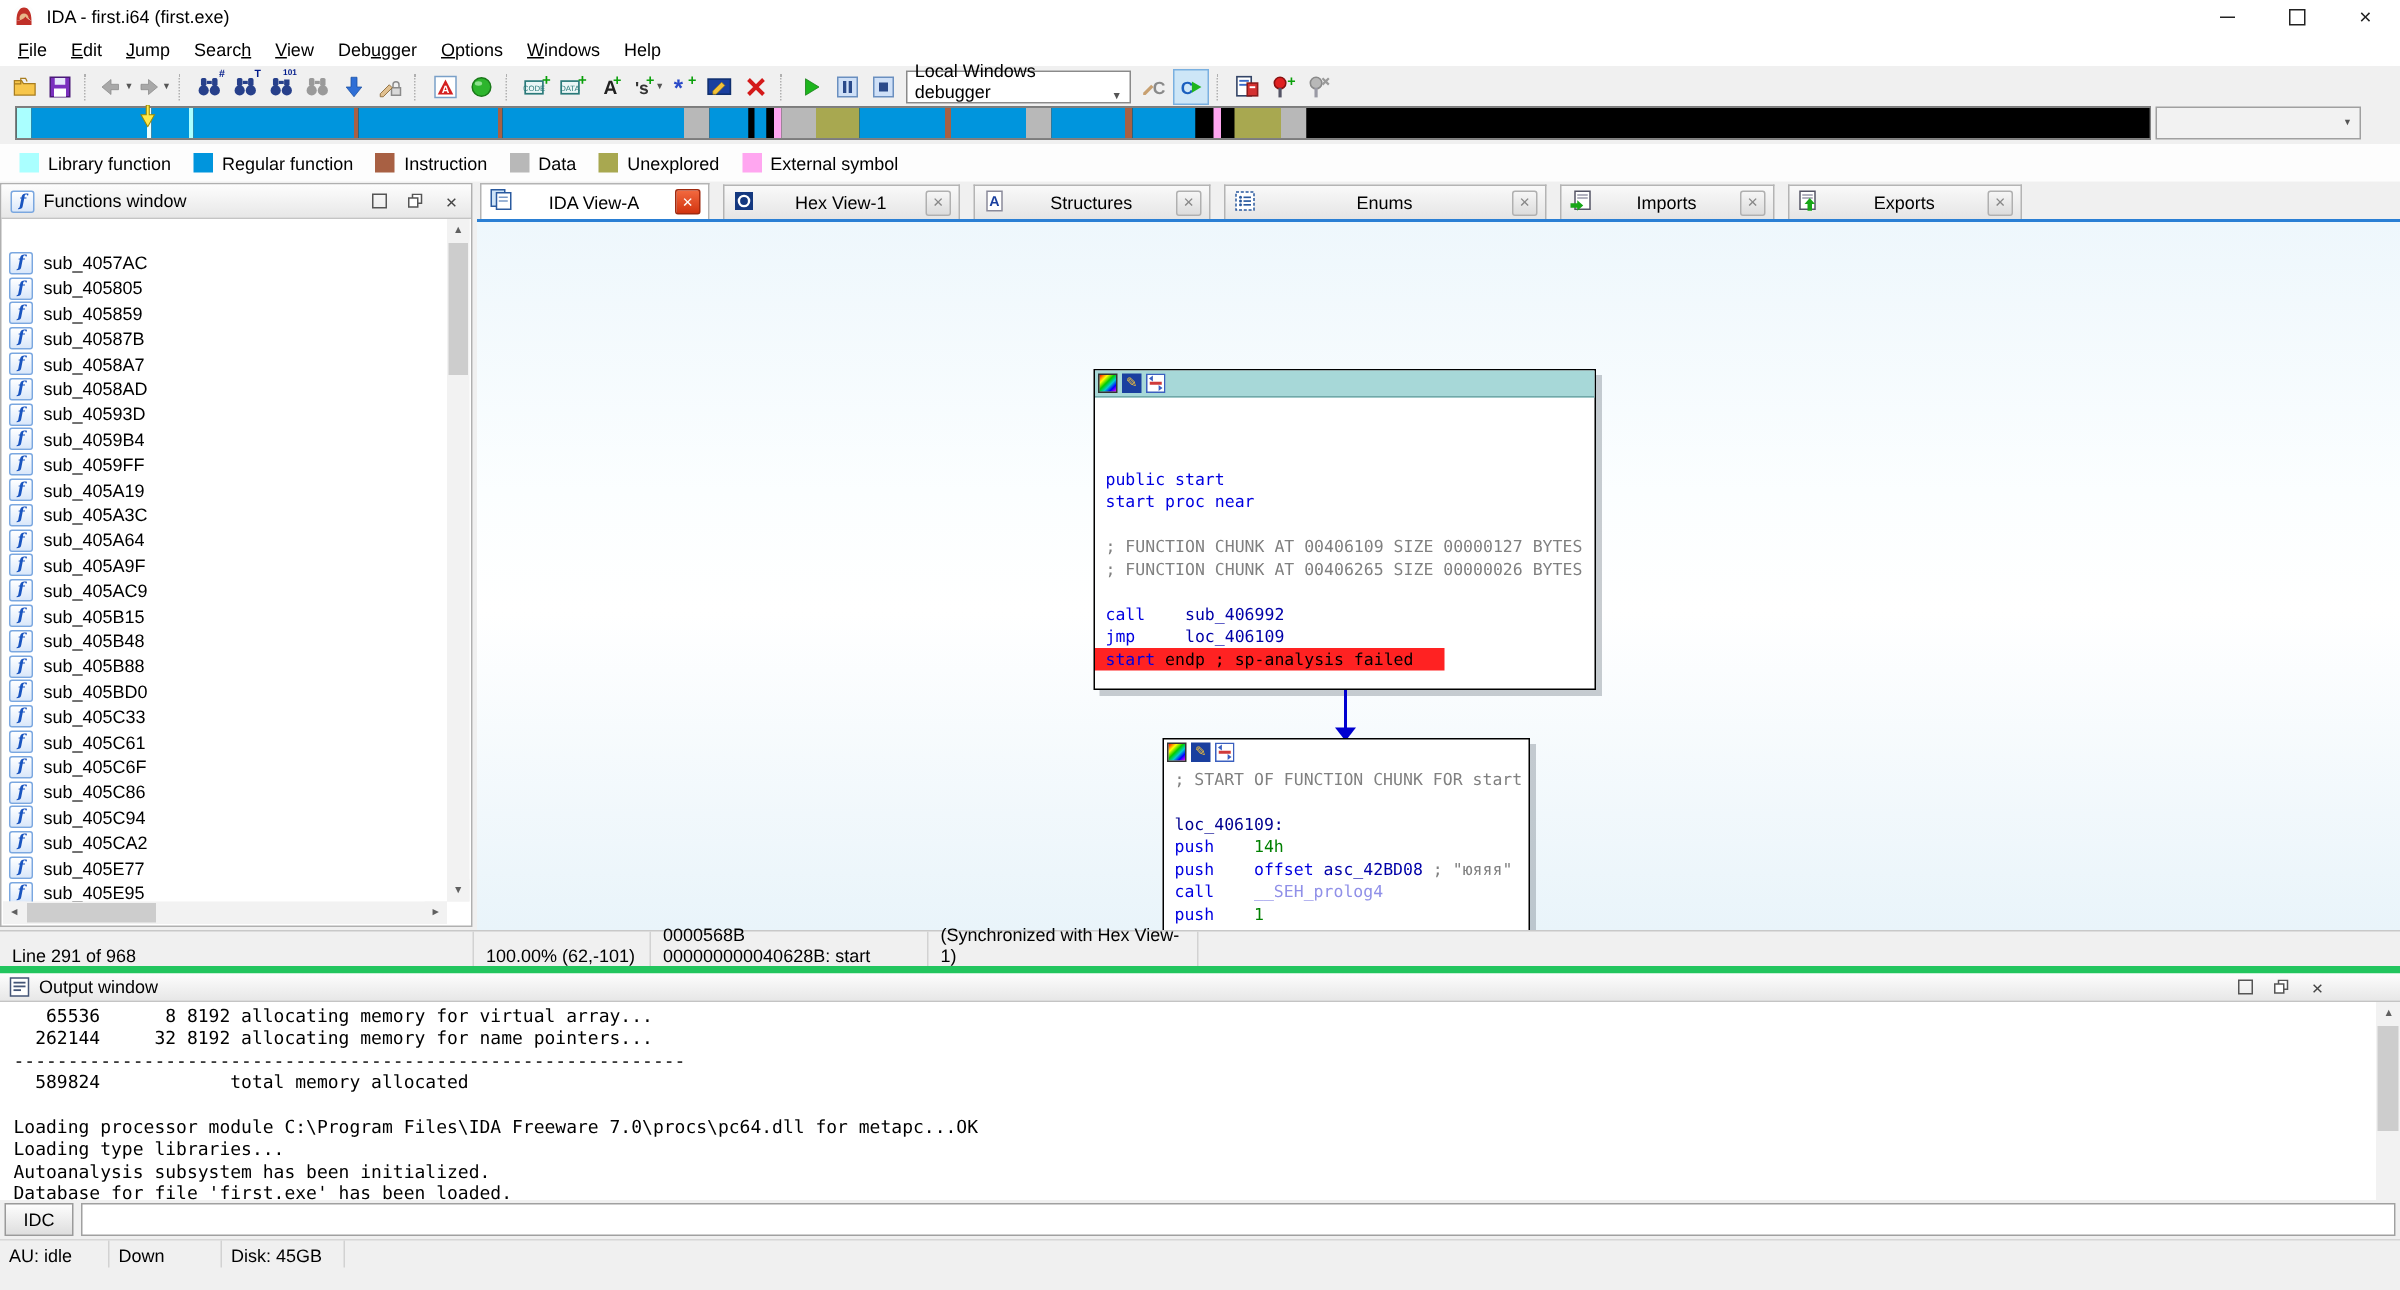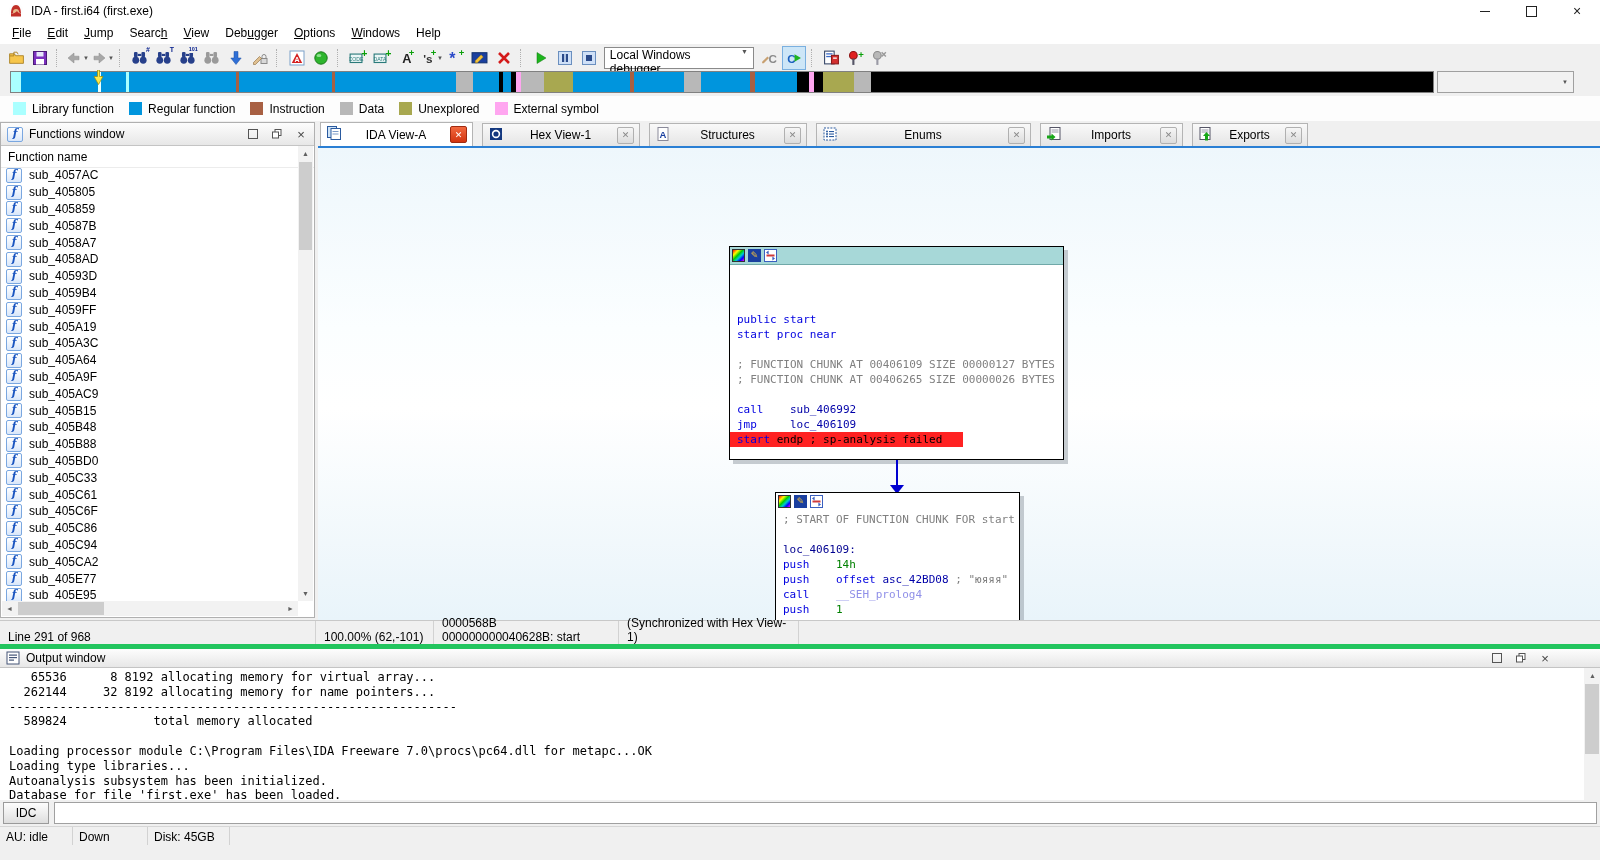--- a/index.html
+++ b/index.html
@@ -16,21 +16,21 @@
   
   #menubar{left:0;top:22px;width:1600px;height:22px;background:#fff;display:flex;align-items:center;padding-left:4px;}
   .menu-item{padding:3px 8px;}
   
   #toolbar{left:0;top:44px;width:1600px;height:27px;background:#f0f0f0;display:flex;align-items:center;padding-left:4px;}
   .tbtn{min-width:22px;height:22px;display:flex;align-items:center;justify-content:center;position:relative;margin:0 1px;}
   .tbtn .badge{position:absolute;top:-1px;right:0;font-size:7px;font-weight:bold;color:#001a8a;background:#f0f0f0;line-height:7px;padding:0 1px;}
   .tbtn .badge.b101{font-size:5.5px;}
   .tsep{width:4px;height:18px;border-left:1px dotted #b0b0b0;margin:0 4px;}
   .dd{font-size:6px;color:#555;margin-left:1px;}
-  .combo{height:20px;background:#fff;border:1px solid #8a8a8a;display:flex;align-items:flex-start;
+  .combo{height:20px;background:#fff;border:1px solid #8a8a8a;display:flex;align-items:flex-end;
     padding:0 5px;width:138px;justify-content:space-between;margin:0 3px;}
   .combo .dd{font-size:7px;}
   .tbtn.hl{background:#cde6f7;border:1px solid #7ab0e0;}
   
   #navband{left:10px;top:71px;width:1422px;height:20px;border:1px solid #808080;display:flex;overflow:hidden;background:#000;}
   .navseg{height:100%;flex-shrink:0;}
   #navmarker{left:94px;top:70px;width:11px;height:15px;}
   #navcombo{left:1437px;top:71px;width:130px;height:20px;background:#f2f2f2;border:1px solid #a0a0a0;
     display:flex;align-items:center;justify-content:flex-end;padding-right:5px;}
   
@@ -414,23 +414,20 @@
           </span>
         <span class="pbtn">
           <svg width="10" height="10">
               <rect x="3" y="0.5" width="6" height="6" fill="#fff" stroke="#555"></rect>
               <rect x="0.5" y="3" width="6" height="6" fill="#fff" stroke="#555"></rect>
             </svg>
         </span>
         <span class="pbtn" style="font-size:13px;">×</span>
       </span>
     </div>
-    <div id="fn-header">
-      <span>Function name</span>
-    </div>
     <div id="fn-list">
         <div class="fn-row">
           <span class="ficon">f</span>
           <span>sub_4057AC</span>
         </div>
         <div class="fn-row">
           <span class="ficon">f</span>
           <span>sub_405805</span>
         </div>
         <div class="fn-row">
@@ -595,21 +592,21 @@
             <rect x="4" y="1.5" width="10" height="12" fill="#fff" stroke="#556"></rect>
             <rect x="5.5" y="3.5" width="7" height="1" fill="#99a"></rect>
             <rect x="5.5" y="5.5" width="7" height="1" fill="#99a"></rect>
             <path d="M1 9.5h4.5v-2l4 3.5-4 3.5v-2H1z" fill="#17a617"></path>
           </svg></span>
         <span class="tab-label">Imports</span>
         <span class="tab-close">
           <span>✕</span>
         </span>
       </div>
-      <div class="tab" style="width: 116px;">
+      <div class="tab" style="width: 156px;">
         <span><svg width="16" height="16" viewBox="0 0 16 16">
             <rect x="2" y="1.5" width="10" height="12" fill="#fff" stroke="#556"></rect>
             <rect x="3.5" y="3.5" width="7" height="1" fill="#99a"></rect>
             <rect x="3.5" y="5.5" width="7" height="1" fill="#99a"></rect>
             <path d="M7 14.5v-4.5h-2l3.5-4 3.5 4h-2v4.5z" fill="#17a617"></path>
           </svg></span>
         <span class="tab-label">Exports</span>
         <span class="tab-close">
           <span>✕</span>
         </span>

